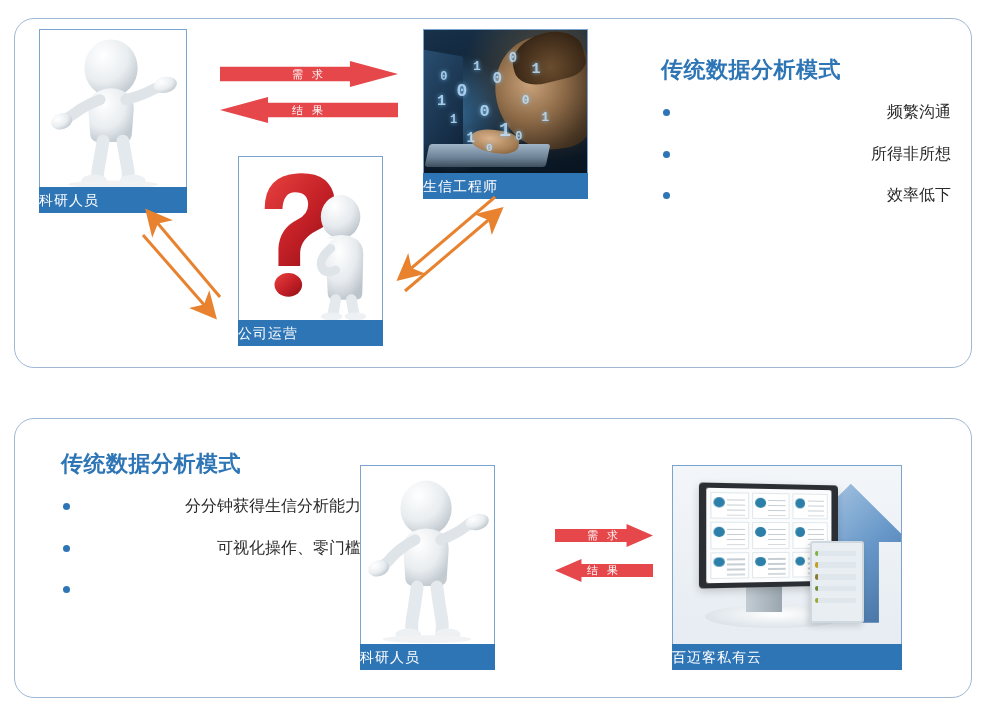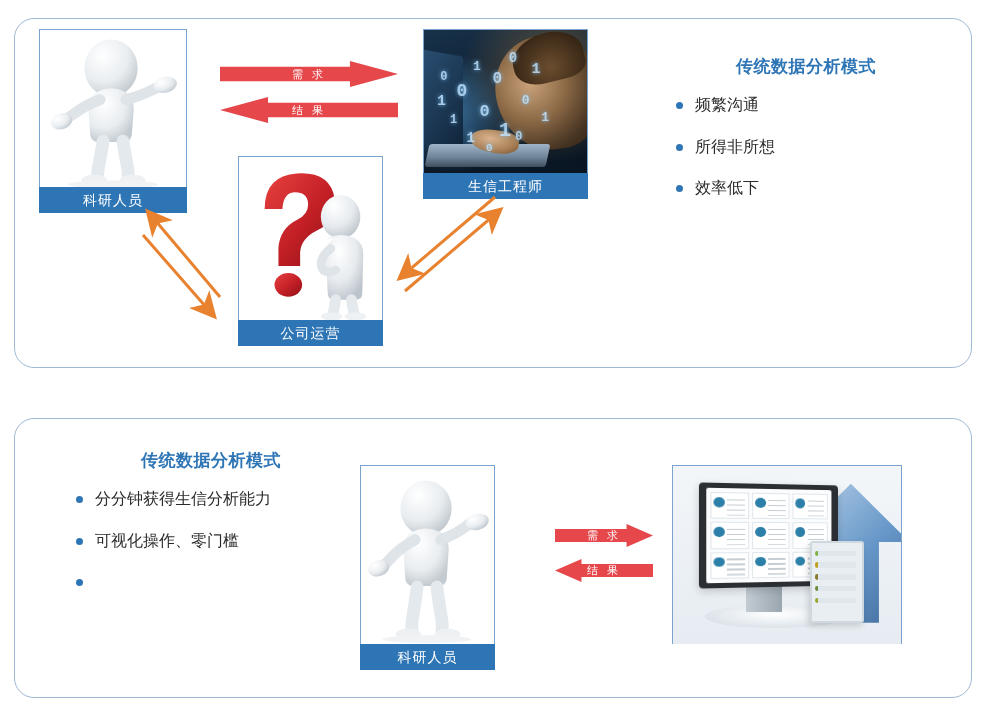--- a/index.html
+++ b/index.html
@@ -30,21 +30,20 @@
     border:1.3px solid #7ba3cf;
     border-bottom:none;
     box-sizing:border-box;
     overflow:hidden;
     position:relative;
     background:#fff;
   }
   .card .cap{
     background:#2e75b6;
     color:#ffffff;
-    text-align:center;
     font-size:14px;
     letter-spacing:1px;
     line-height:26px;
     height:26px;
     box-sizing:border-box;
   }
 
   
   .manikin{position:absolute;left:0;top:0;width:100%;height:100%;}
 
@@ -153,23 +152,23 @@
     position:relative;color:#fff;font-size:11px;letter-spacing:3px;font-weight:normal;
     white-space:nowrap;
   }
 
   
   .orange-svg{position:absolute;overflow:visible;}
 
   
   .textblock{position:absolute;}
   .tb-title{
-    color:#2e75b6;font-size:17px;font-weight:bold;letter-spacing:.5px;margin:0 0 18px 0;text-align:center;
-  }
-  .tb-list{list-style:none;margin:13px;padding:0;}
+    color:#2e75b6;font-size:22px;font-weight:bold;letter-spacing:.5px;margin:0 0 18px 0;
+  }
+  .tb-list{list-style:none;margin:0;padding:0;text-align:right;}
   .tb-list li{
     position:relative;padding-left:21px;
     font-size:16px;color:#2b2b2b;margin-bottom:24px;line-height:1.1;
   }
   .tb-list li .bullet{
     position:absolute;left:2px;top:6px;width:7px;height:7px;border-radius:50%;
     background:#2e75b6;
   }
 </style>
 </head>
@@ -392,16 +391,17 @@
             <div class="t-row" style="top:25%;"></div>
             <div class="t-dot" style="top:40%;background:#8a7a30;"></div>
             <div class="t-row" style="top:40%;"></div>
             <div class="t-dot" style="top:55%;background:#6a8a35;"></div>
             <div class="t-row" style="top:55%;"></div>
             <div class="t-dot" style="top:70%;background:#9aa830;"></div>
             <div class="t-row" style="top:70%;"></div>
           </div>
         </div>
       </div>
+      <div class="cap">百迈客私有云</div>
     </div>
   </div>
 
 </div>
 
 </body></html>

